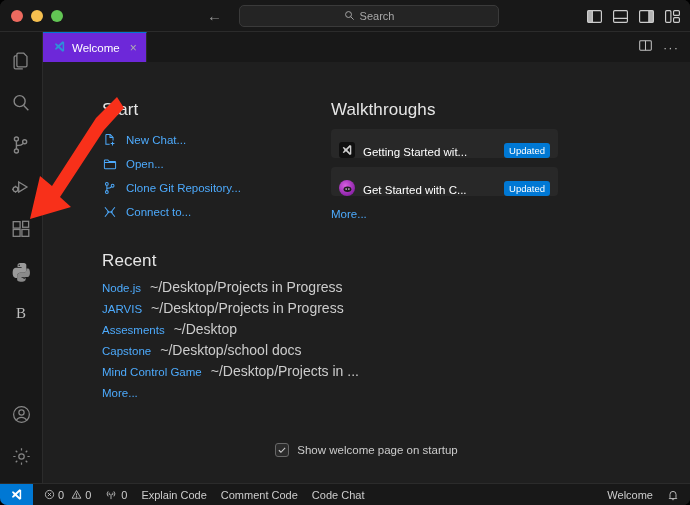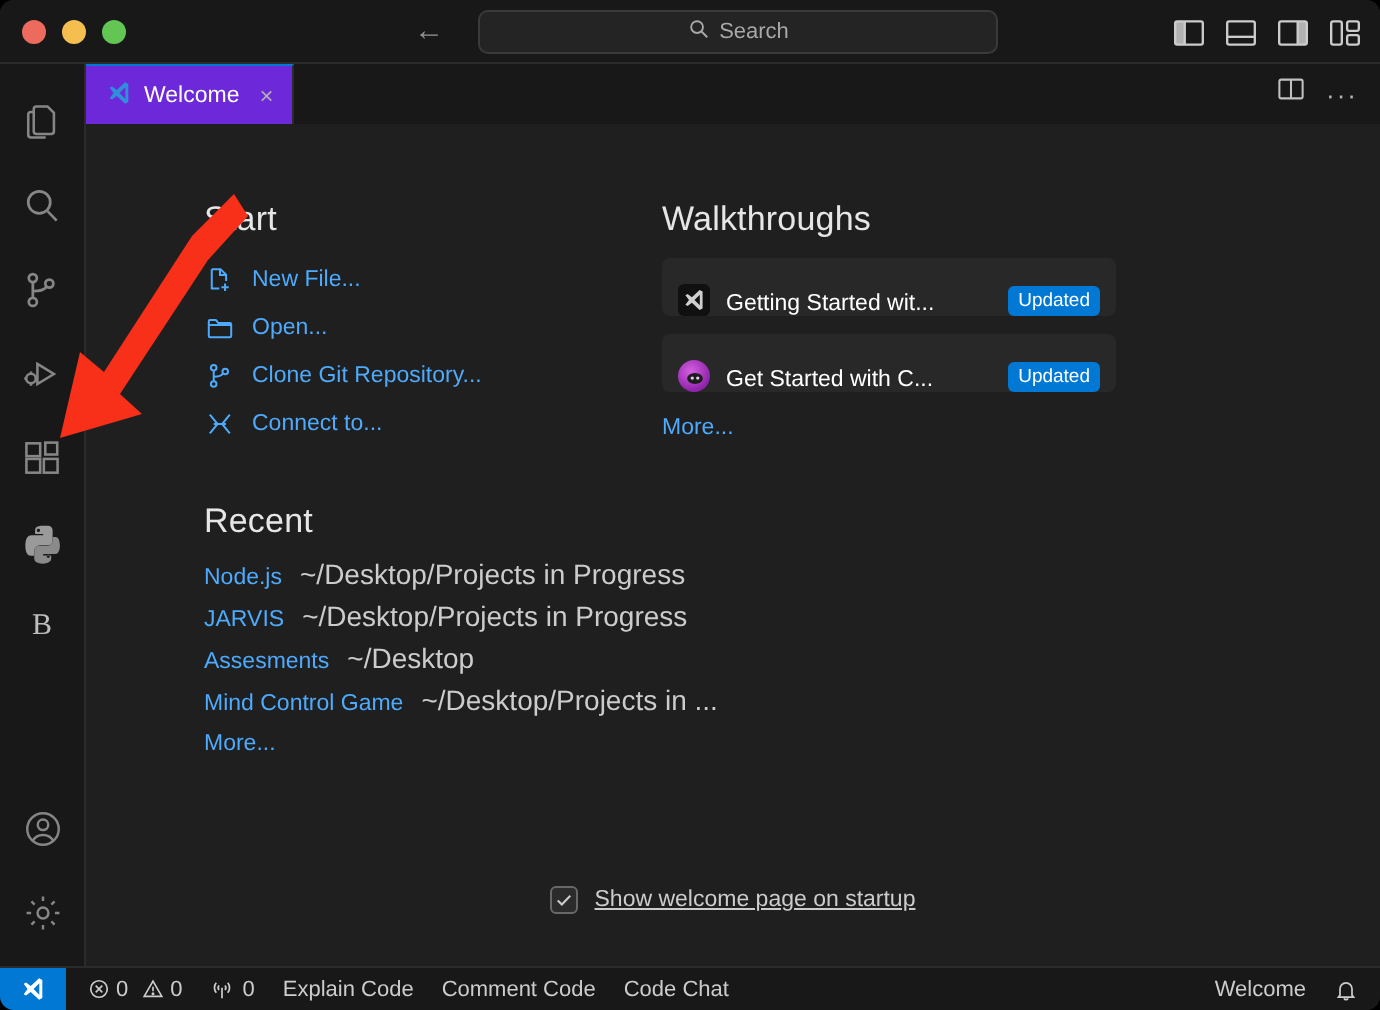--- a/index.html
+++ b/index.html
@@ -152,21 +152,21 @@
   .welcome-footer {
     position: absolute; left: 0; right: 0; bottom: 26px;
     display: flex; align-items: center; justify-content: center; gap: 8px;
   }
   .cb {
     width: 14px; height: 14px; border: 1px solid #686868;
     border-radius: 3px; background: #2b2b2b;
     display: flex; align-items: center; justify-content: center;
   }
   .cb svg { width: 10px; height: 10px; }
-  .cbl { color: #cccccc; font-size: 11.5px; text-decoration: underline; }
+  .cbl { color: #cccccc; font-size: 11.5px; }
 
   
   .statusbar {
     height: 22px; flex: 0 0 22px;
     background: #181818;
     display: flex; align-items: center;
     font-size: 11px; color: #cccccc;
     border-top: 1px solid #2b2b2b;
   }
   .remote {
@@ -345,21 +345,21 @@
             <div class="startlist">
               <div class="startitem">
                 <span class="ic">
                   <svg width="14" height="14" viewBox="0 0 16 16" fill="none" stroke="#4daafc" stroke-width="1.15">
                     <path d="M3.3 1.8h5l3.2 3.2v3.6"></path>
                       <path d="M3.3 1.8v11.1h4.3"></path>
                       <path d="M8 1.8v3.4h3.5"></path>
                     <path d="M10.9 10v4.3M8.8 12.1h4.2"></path>
                   </svg>
                 </span>
-                <span>New File...</span>
+                <span>New Chat...</span>
               </div>
 
               <div class="startitem">
                 <span class="ic">
                   <svg width="14" height="14" viewBox="0 0 16 16" fill="none" stroke="#4daafc" stroke-width="1.15">
                     <path d="M1.6 12.6V4.1a.7.7 0 0 1 .7-.7h3.3l1.4 1.7h6.7a.7.7 0 0 1 .7.7v6.8a.7.7 0 0 1-.7.7H2.3a.7.7 0 0 1-.7-.7z"></path>
                     <path d="M1.6 6.3h12.8"></path>
                   </svg>
                 </span>
                 <span>Open...</span>
@@ -399,20 +399,24 @@
               </div>
               <div class="recentrow">
                 <span class="rname">JARVIS</span>
                 <span class="rpath">~/Desktop/Projects in Progress</span>
               </div>
               <div class="recentrow">
                 <span class="rname">Assesments</span>
                 <span class="rpath">~/Desktop</span>
               </div>
               <div class="recentrow">
+                <span class="rname">Capstone</span>
+                <span class="rpath">~/Desktop/school docs</span>
+              </div>
+              <div class="recentrow">
                 <span class="rname">Mind Control Game</span>
                 <span class="rpath">~/Desktop/Projects in ...</span>
               </div>
             </div>
             <a class="morelink">More...</a>
           </div>
 
           <div class="colR">
             <h2 class="sect">Walkthroughs</h2>
 

